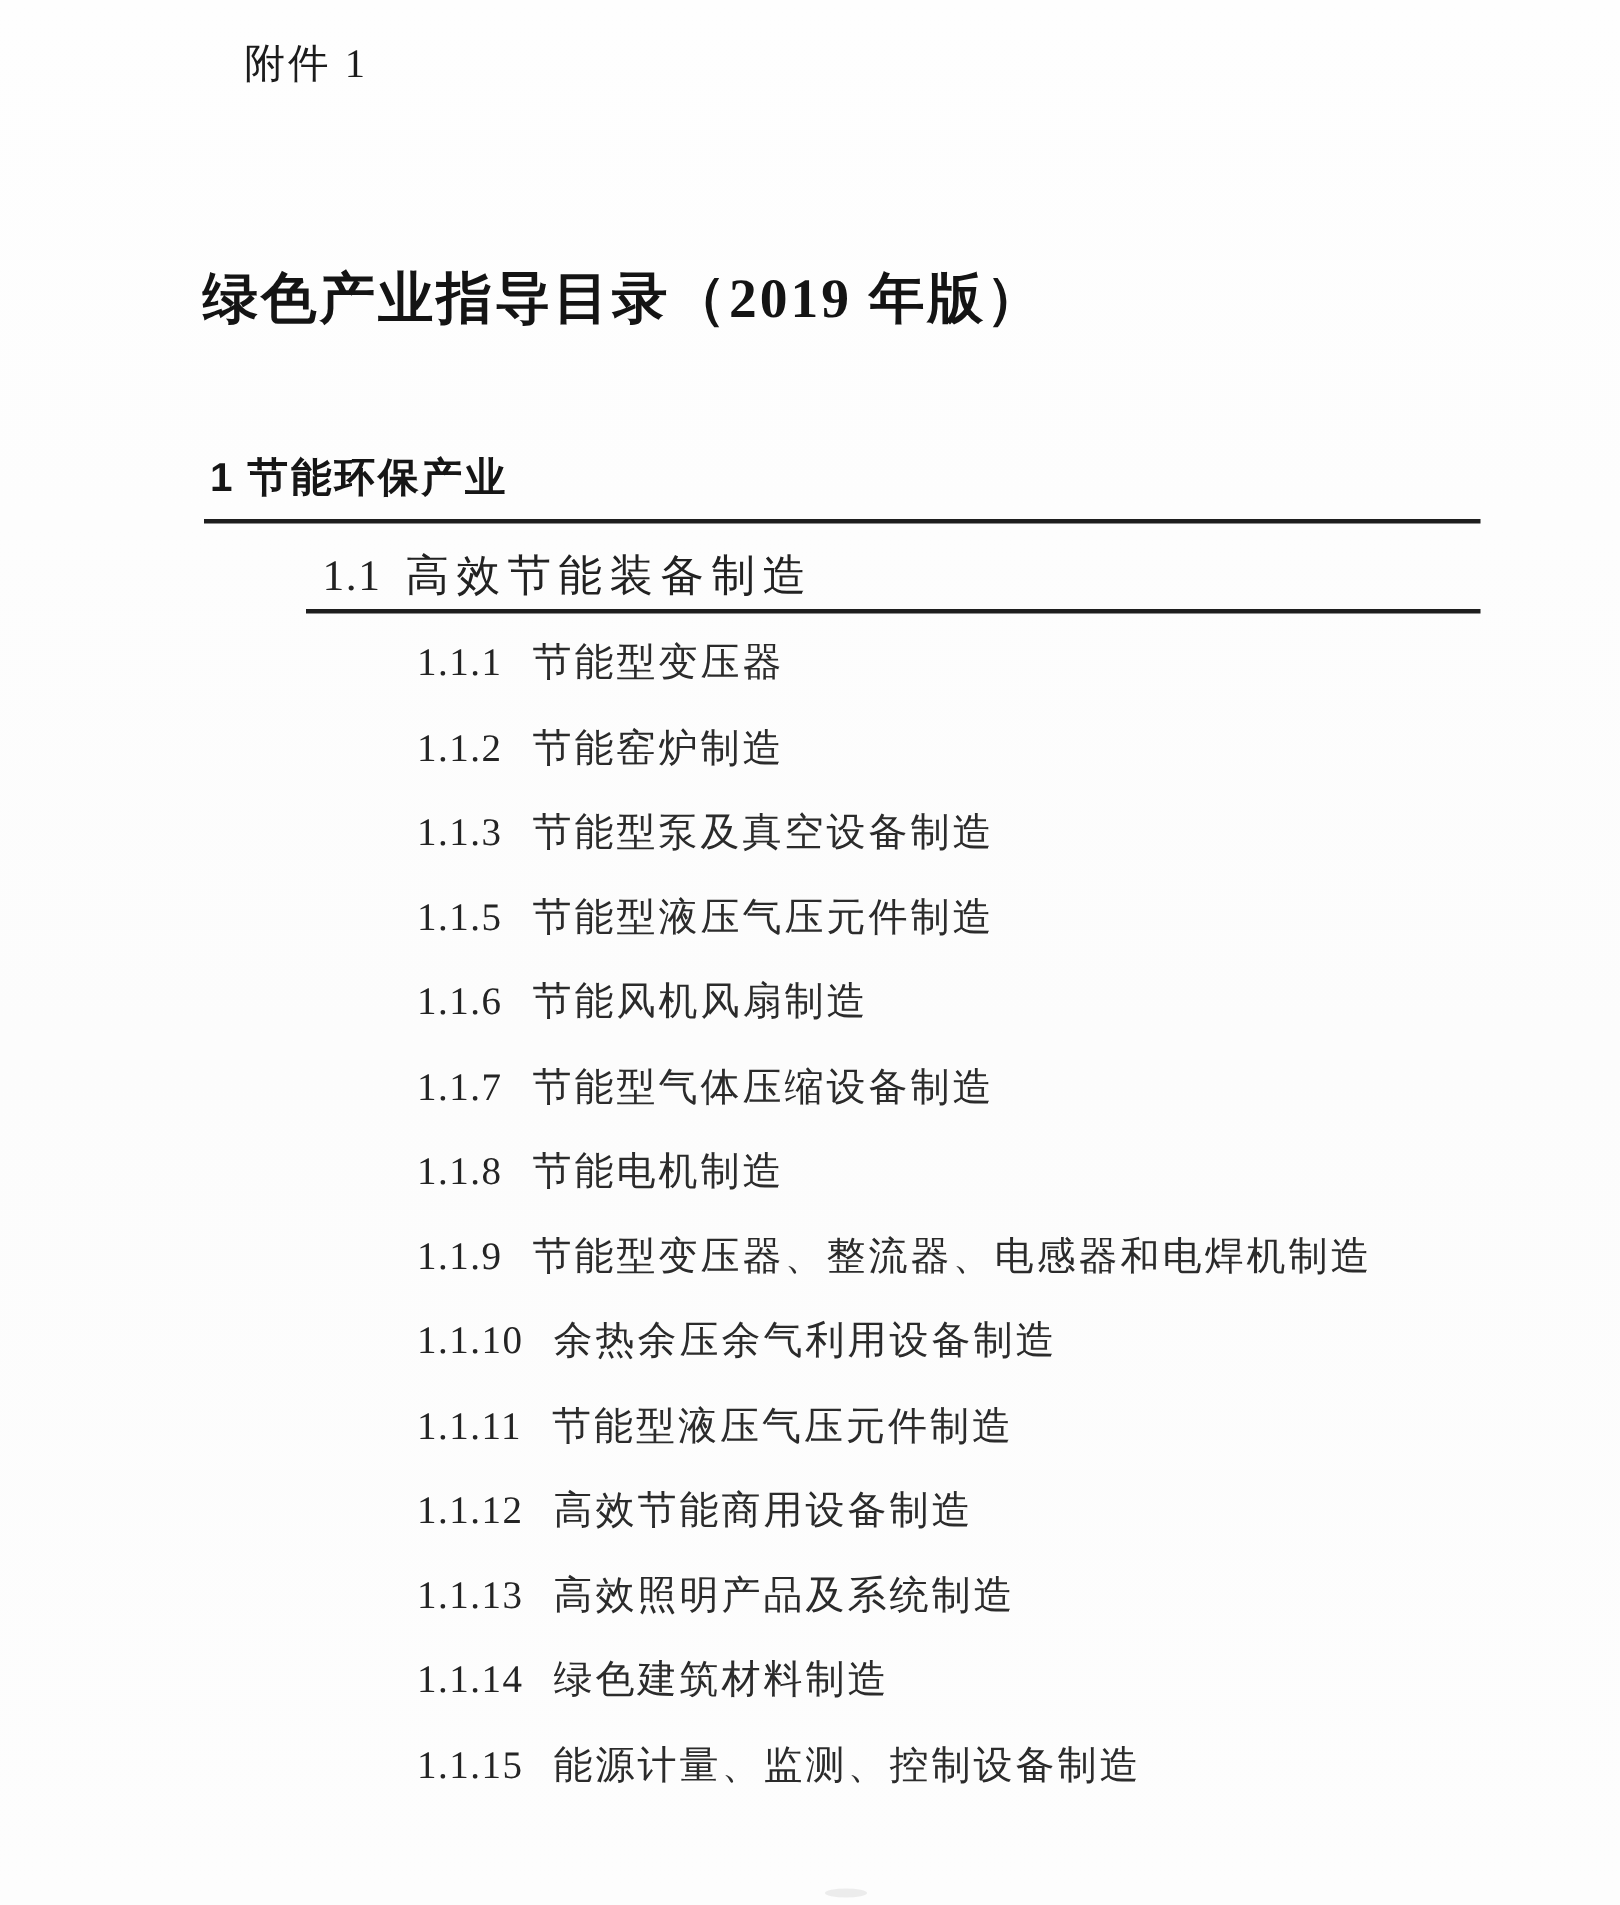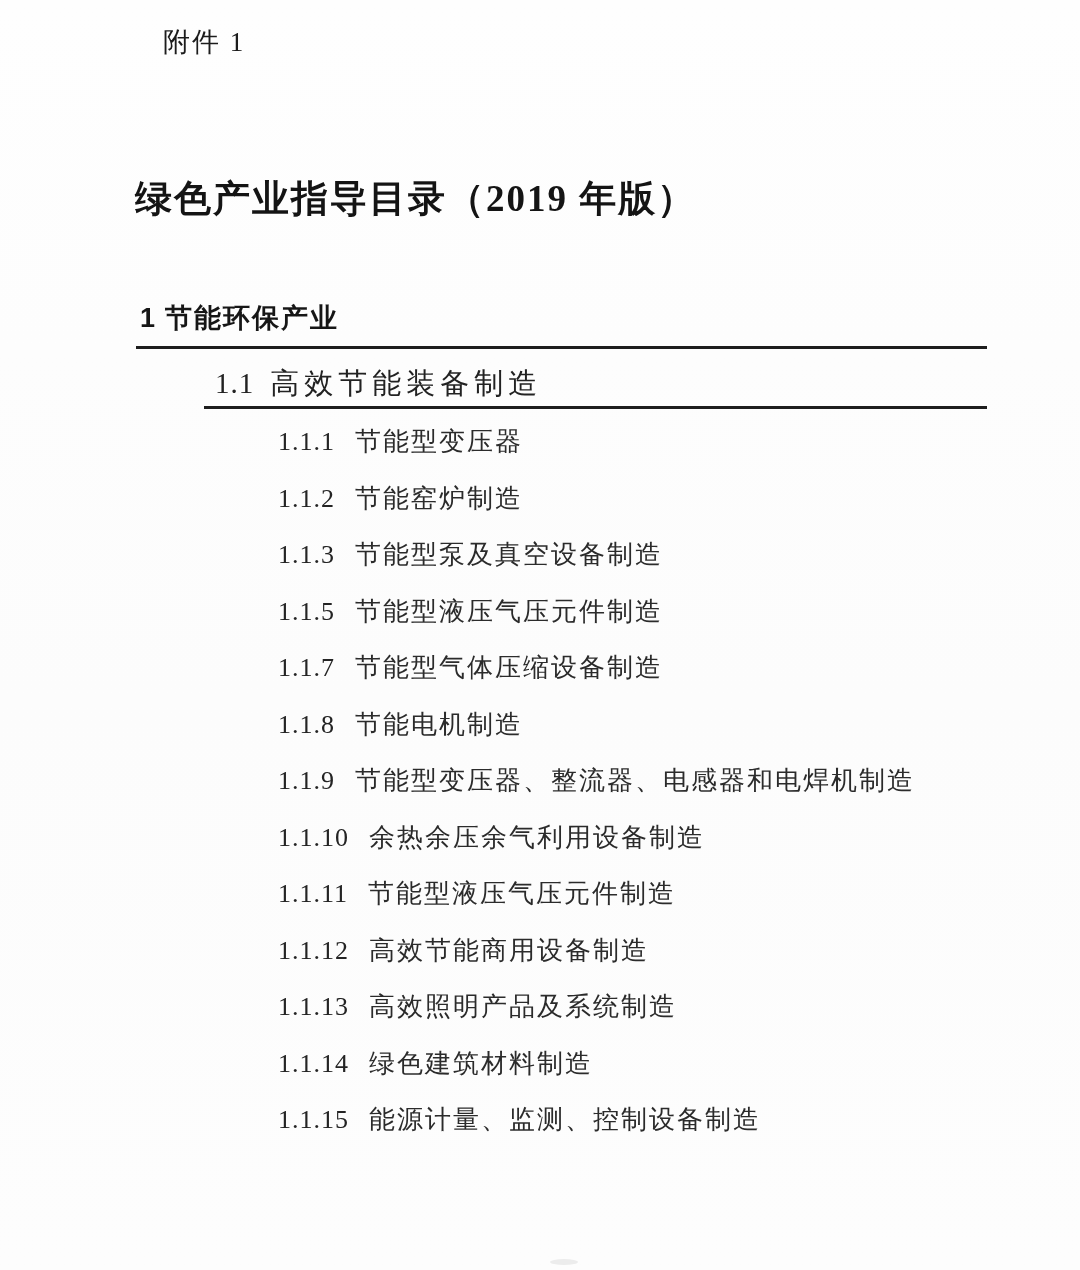--- a/index.html
+++ b/index.html
@@ -154,20 +154,23 @@
 
   <div class="item-row">
     <span class="item-num">1.1.3</span><span class="item-label">节能型泵及真空设备制造</span>
   </div>
 
 
   <div class="item-row">
     <span class="item-num">1.1.5</span><span class="item-label">节能型液压气压元件制造</span>
   </div>
 
+  <div class="item-row">
+    <span class="item-num">1.1.6</span><span class="item-label">节能风机风扇制造</span>
+  </div>
 
   <div class="item-row">
     <span class="item-num">1.1.7</span><span class="item-label">节能型气体压缩设备制造</span>
   </div>
 
   <div class="item-row">
     <span class="item-num">1.1.8</span><span class="item-label">节能电机制造</span>
   </div>
 
   <div class="item-row">

